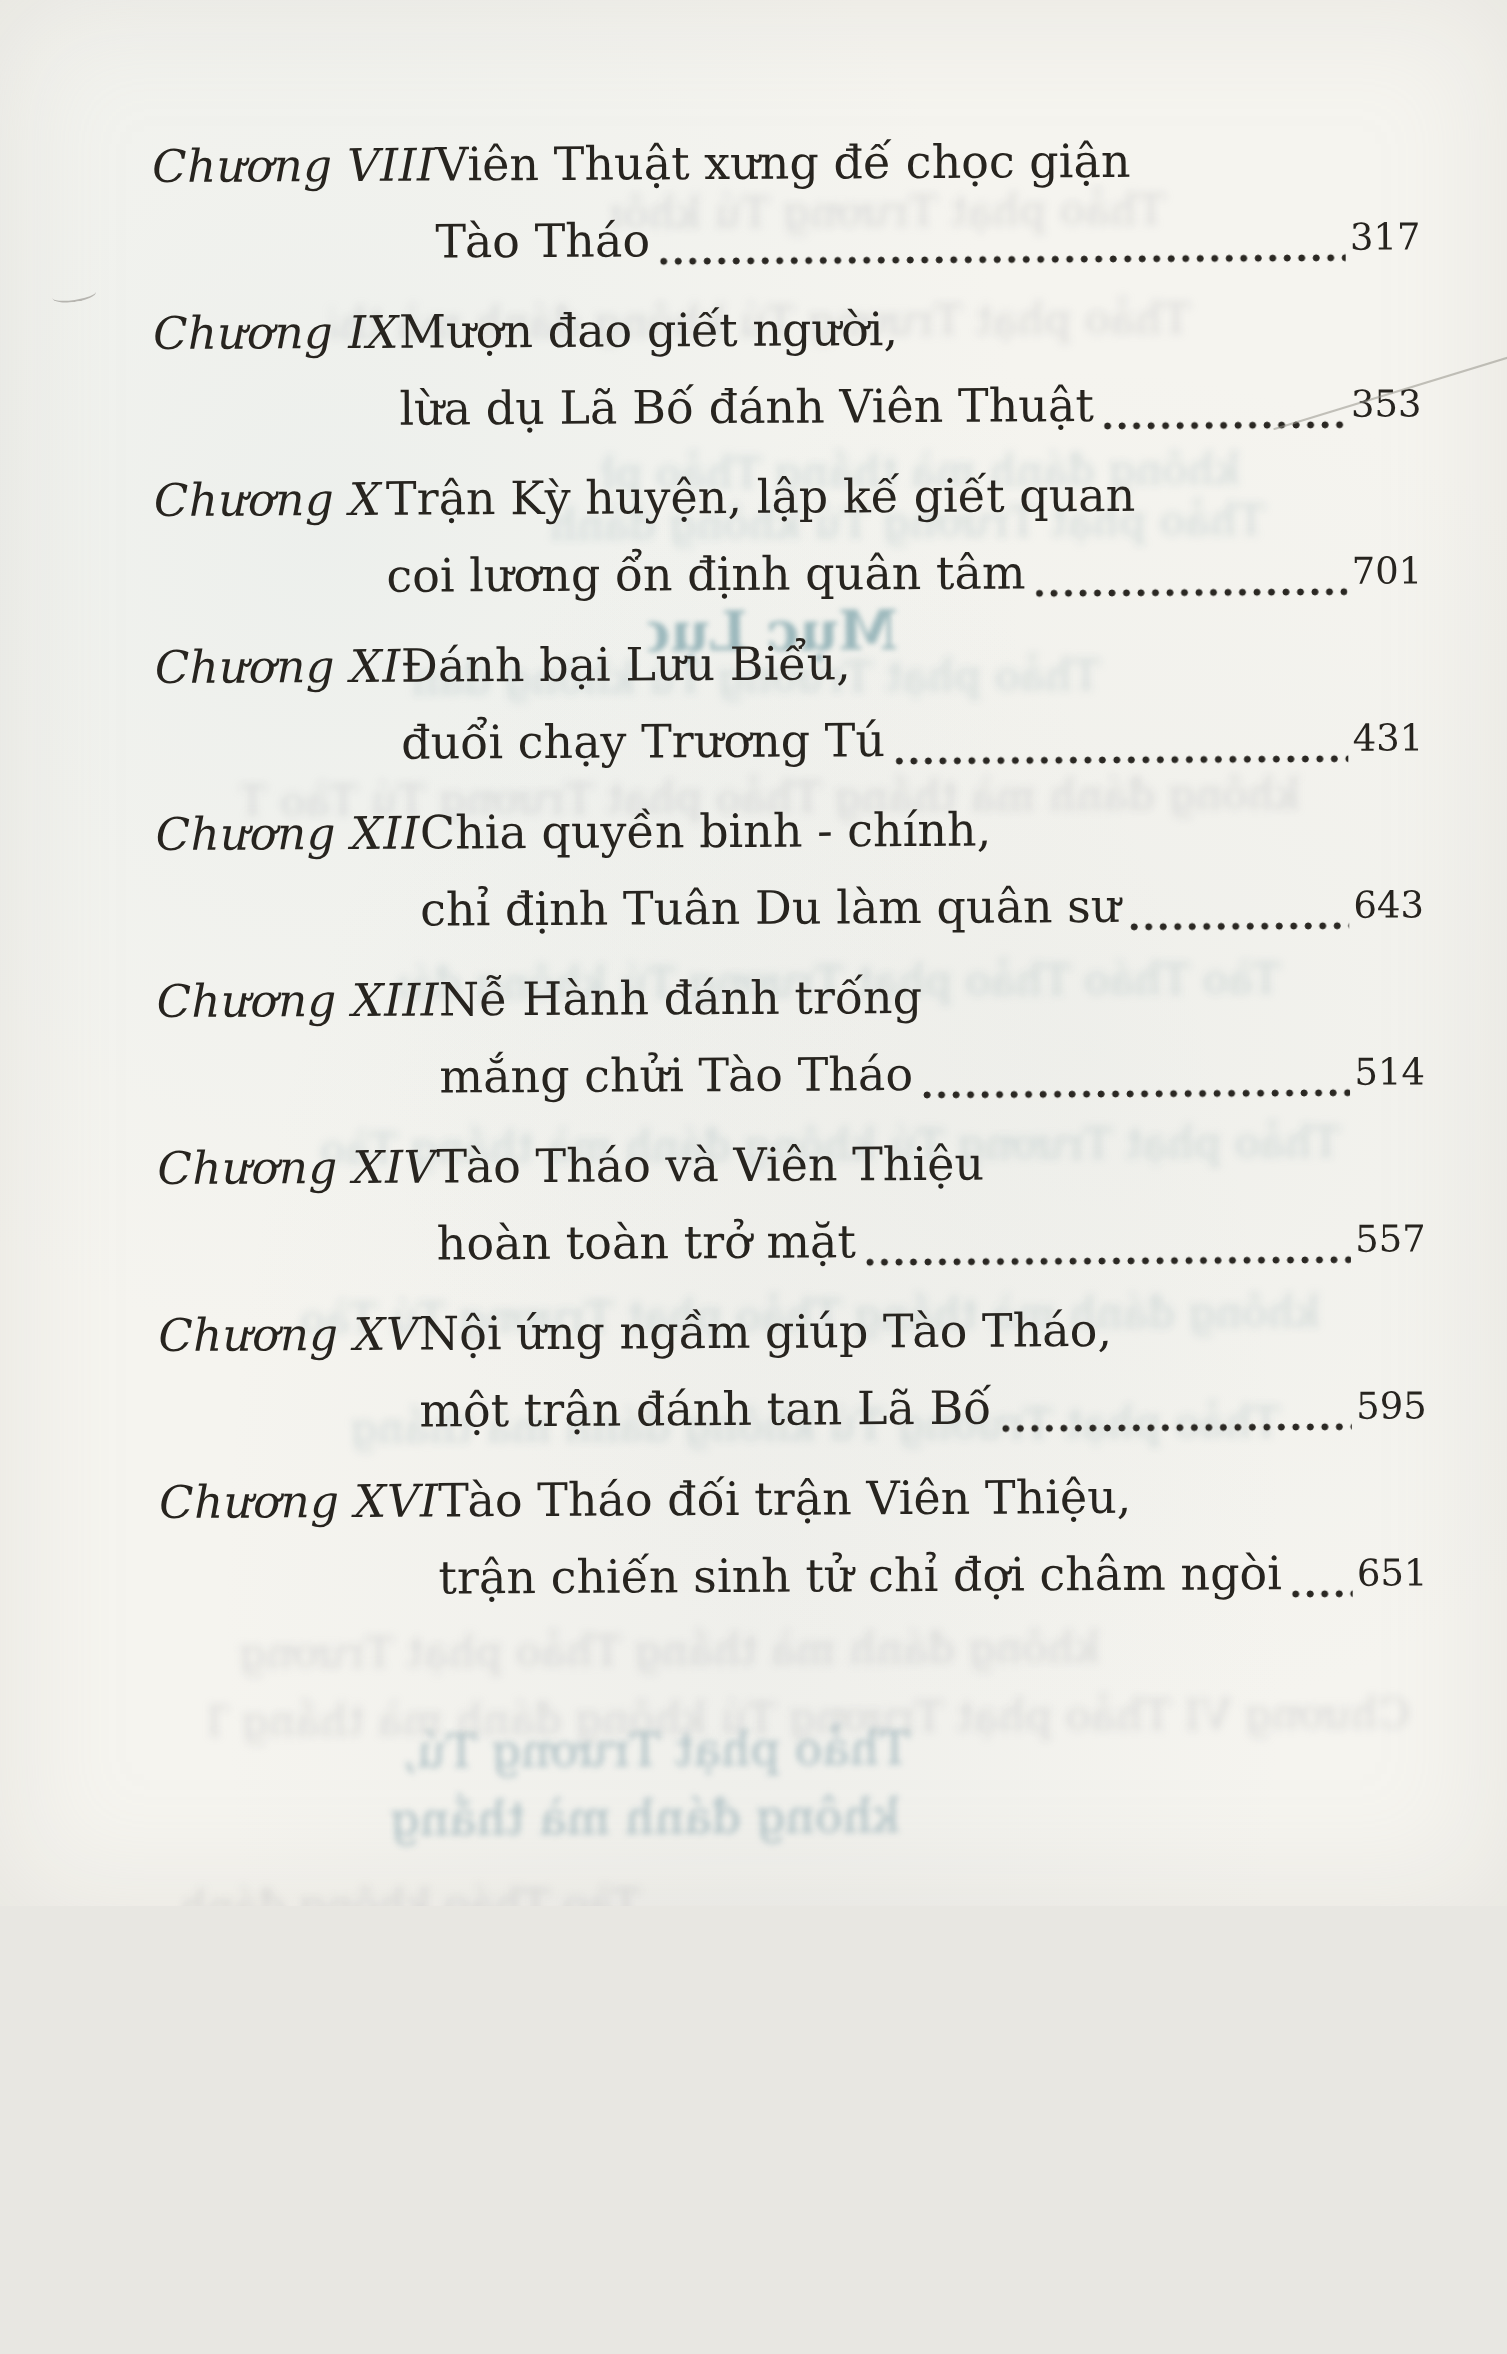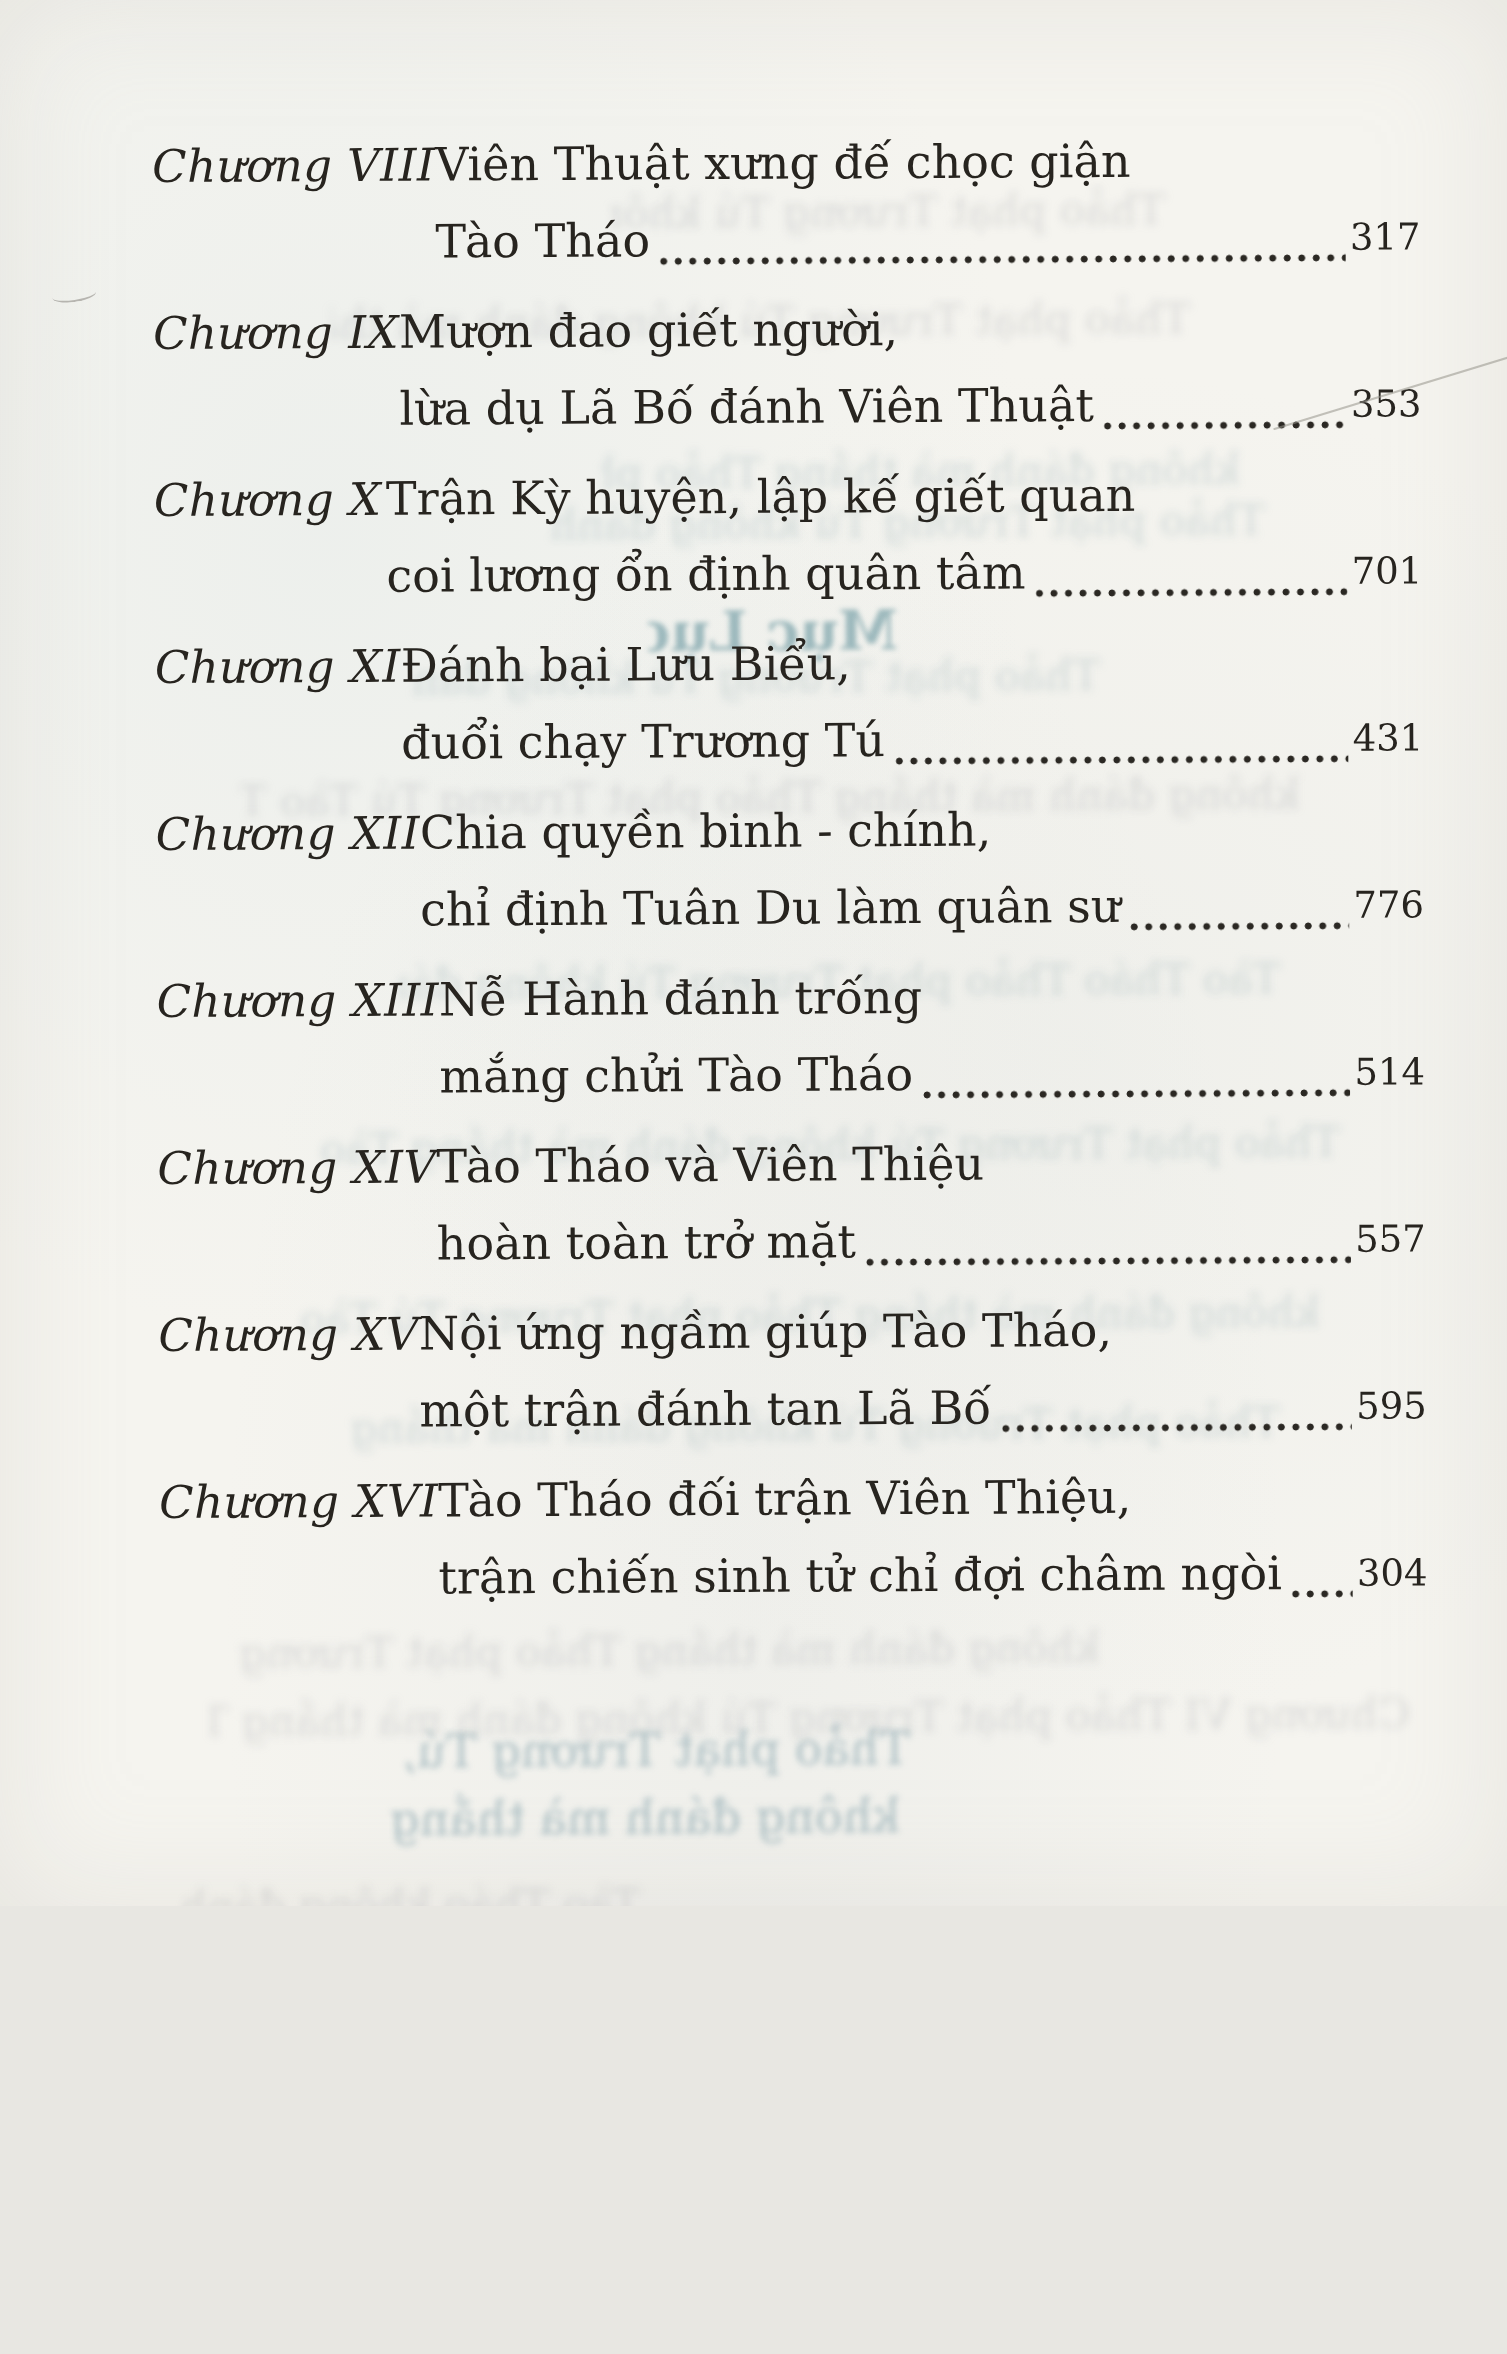--- a/index.html
+++ b/index.html
@@ -183,21 +183,21 @@
       </div>
     </div>
 
     <div class="entry">
       <div class="chapter">Chương XII</div>
       <div class="lines">
         <div class="line1">Chia quyền binh - chính,</div>
         <div class="line2">
           <span class="t">chỉ định Tuân Du làm quân sư</span>
           <span class="leader"></span>
-          <span class="num">776</span>
+          <span class="num">643</span>
         </div>
       </div>
     </div>
 
     <div class="entry">
       <div class="chapter">Chương XIII</div>
       <div class="lines">
         <div class="line1">Nễ Hành đánh trống</div>
         <div class="line2">
           <span class="t">mắng chửi Tào Tháo</span>
@@ -231,21 +231,21 @@
       </div>
     </div>
 
     <div class="entry">
       <div class="chapter">Chương XVI</div>
       <div class="lines">
         <div class="line1">Tào Tháo đối trận Viên Thiệu,</div>
         <div class="line2">
           <span class="t">trận chiến sinh tử chỉ đợi châm ngòi</span>
           <span class="leader"></span>
-          <span class="num">304</span>
+          <span class="num">651</span>
         </div>
       </div>
     </div>
 
   </div>
 
   <div class="scratch s1"></div>
   <div class="scratch s2"></div>
   <div class="scratch s3"></div>
 

